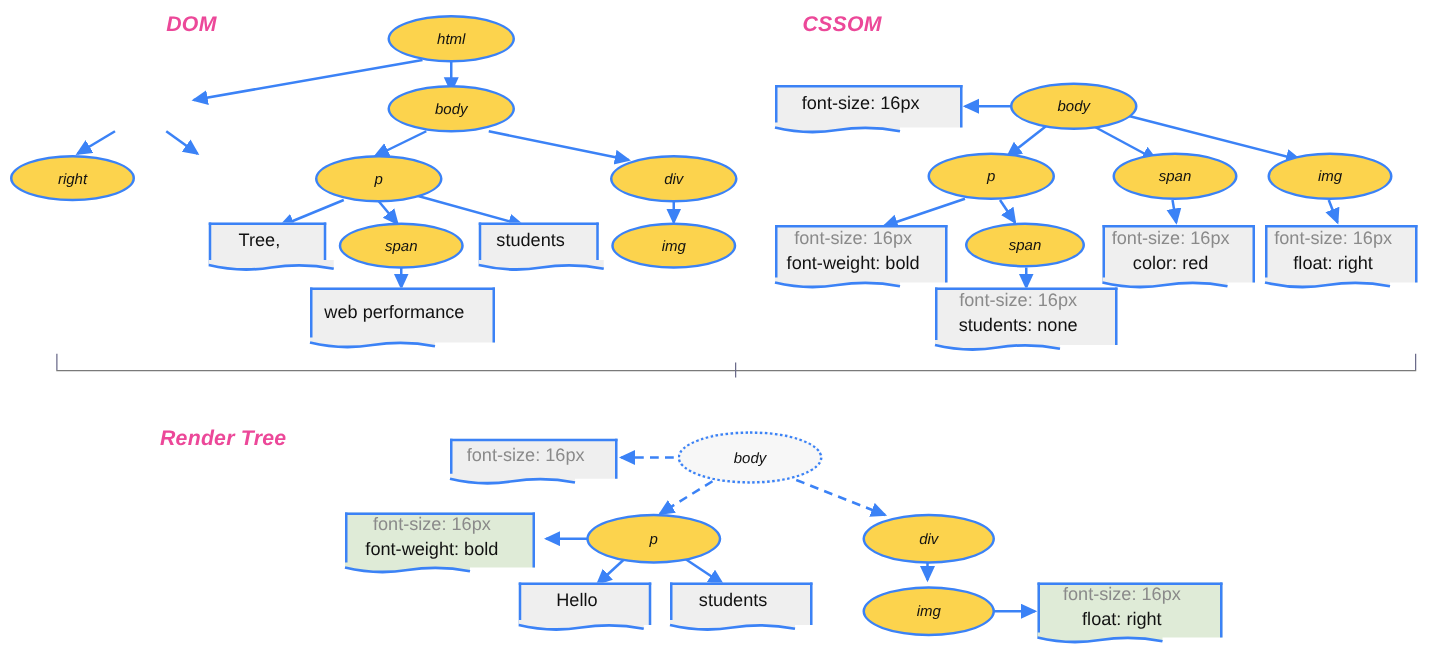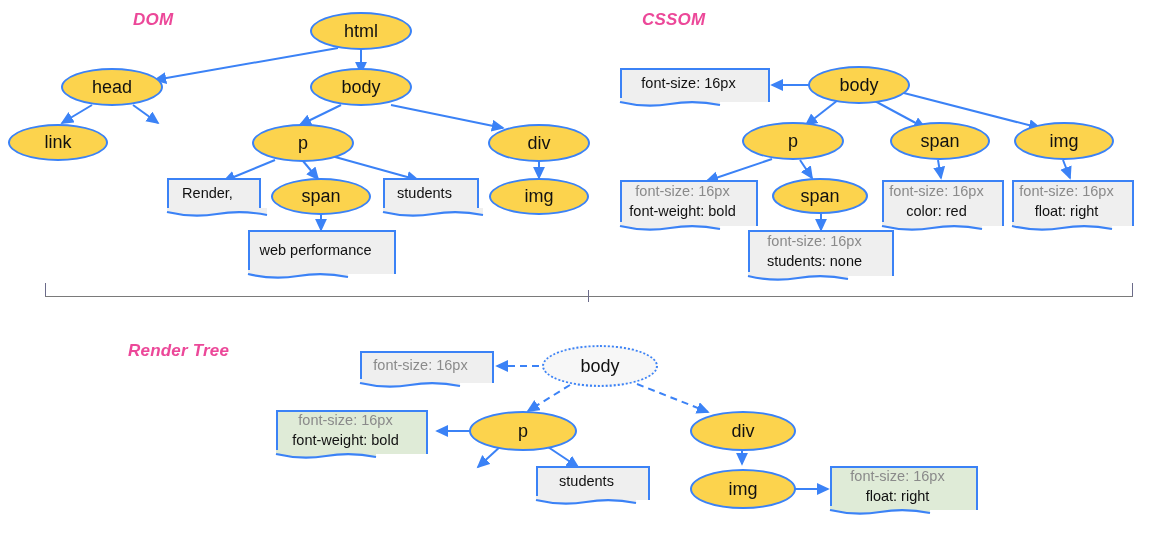--- a/index.html
+++ b/index.html
@@ -35,24 +35,25 @@
     white-space: nowrap;
   }
   
   .node {
     position: absolute;
     display: flex;
     align-items: center;
     justify-content: center;
     border-radius: 50%;
     box-sizing: border-box;
-    font-size: 18px;
+    font-size: 12px;
     color: #111111;
     background: #FCD34D;
     border: 2px solid #3B82F6;
+    font-style: italic;
   }
   .node.ghost {
     background: #F7F7F7;
     border: 2px dotted #3B82F6;
   }
   
   .docbox {
     position: absolute;
     box-sizing: border-box;
     background: #EFEFEF;
@@ -154,30 +155,29 @@
 
       <path d="M793,489 L828,489"></path>
     </g>
   </svg>
 
   <div class="section-title" style="left:133px; top:10px;">DOM</div>
   <div class="section-title" style="left:642px; top:10px;">CSSOM</div>
   <div class="section-title" style="left:128px; top:341px;">Render Tree</div>
 
   <div class="node" style="left:310px; top:12px; width:102px; height:38px;">html</div>
-  <div class="node" style="left:61px; top:68px; width:102px; height:38px;">head</div>
   <div class="node" style="left:310px; top:68px; width:102px; height:38px;">body</div>
-  <div class="node" style="left:8px; top:124px; width:100px; height:37px;">link</div>
+  <div class="node" style="left:8px; top:124px; width:100px; height:37px;">right</div>
   <div class="node" style="left:252px; top:124px; width:102px; height:38px;">p</div>
   <div class="node" style="left:488px; top:124px; width:102px; height:38px;">div</div>
   <div class="node" style="left:271px; top:178px; width:100px; height:37px;">span</div>
   <div class="node" style="left:489px; top:178px; width:100px; height:37px;">img</div>
 
   <div class="docbox" style="left: 167px; top: 178px; width: 94px; height: 34px; border-top: 2px solid rgb(59, 130, 246); border-left: 2px solid rgb(59, 130, 246); border-right: 2px solid rgb(59, 130, 246);">
-    <span>Render,</span>
+    <span>Tree,</span>
     <svg class="wave" viewBox="0 0 100 14" preserveAspectRatio="none">
       <path d="M0,1 L0,5 Q25,11 50,7 Q75,3 100,8 L100,1 Z" fill="#EFEFEF"></path>
       <path d="M0,5 Q25,11 50,7 Q75,3 100,8" stroke="#3B82F6" stroke-width="2.2" fill="none"></path>
     </svg>
   </div>
 
   <div class="docbox" style="left: 383px; top: 178px; width: 96px; height: 34px; border-top: 2px solid rgb(59, 130, 246); border-left: 2px solid rgb(59, 130, 246); border-right: 2px solid rgb(59, 130, 246);">
     <span>students</span>
     <svg class="wave" viewBox="0 0 100 14" preserveAspectRatio="none">
       <path d="M0,1 L0,5 Q25,11 50,7 Q75,3 100,8 L100,1 Z" fill="#EFEFEF"></path>
@@ -263,20 +263,27 @@
 
   <div class="docbox green" style="left: 276px; top: 410px; width: 152px; height: 44px; border-top: 2px solid rgb(59, 130, 246); border-left: 2px solid rgb(59, 130, 246); border-right: 2px solid rgb(59, 130, 246);">
     <span class="muted">font-size: 16px</span>
     <span class="strong">font-weight: bold</span>
     <svg class="wave" viewBox="0 0 100 14" preserveAspectRatio="none">
       <path d="M0,1 L0,5 Q25,11 50,7 Q75,3 100,8 L100,1 Z" fill="#DFEBD7"></path>
       <path d="M0,5 Q25,11 50,7 Q75,3 100,8" stroke="#3B82F6" stroke-width="2.2" fill="none"></path>
     </svg>
   </div>
 
+  <div class="docbox" style="left: 415px; top: 466px; width: 106px; height: 34px; border-top: 2px solid rgb(59, 130, 246); border-left: 2px solid rgb(59, 130, 246); border-right: 2px solid rgb(59, 130, 246);">
+    <span>Hello</span>
+    <svg class="wave" viewBox="0 0 100 14" preserveAspectRatio="none">
+      <path d="M0,1 L0,5 Q25,11 50,7 Q75,3 100,8 L100,1 Z" fill="#EFEFEF"></path>
+      <path d="M0,5 Q25,11 50,7 Q75,3 100,8" stroke="#3B82F6" stroke-width="2.2" fill="none"></path>
+    </svg>
+  </div>
 
   <div class="docbox" style="left: 536px; top: 466px; width: 114px; height: 34px; border-top: 2px solid rgb(59, 130, 246); border-left: 2px solid rgb(59, 130, 246); border-right: 2px solid rgb(59, 130, 246);">
     <span>students</span>
     <svg class="wave" viewBox="0 0 100 14" preserveAspectRatio="none">
       <path d="M0,1 L0,5 Q25,11 50,7 Q75,3 100,8 L100,1 Z" fill="#EFEFEF"></path>
       <path d="M0,5 Q25,11 50,7 Q75,3 100,8" stroke="#3B82F6" stroke-width="2.2" fill="none"></path>
     </svg>
   </div>
 
   <div class="docbox green" style="left: 830px; top: 466px; width: 148px; height: 44px; border-top: 2px solid rgb(59, 130, 246); border-left: 2px solid rgb(59, 130, 246); border-right: 2px solid rgb(59, 130, 246);">

